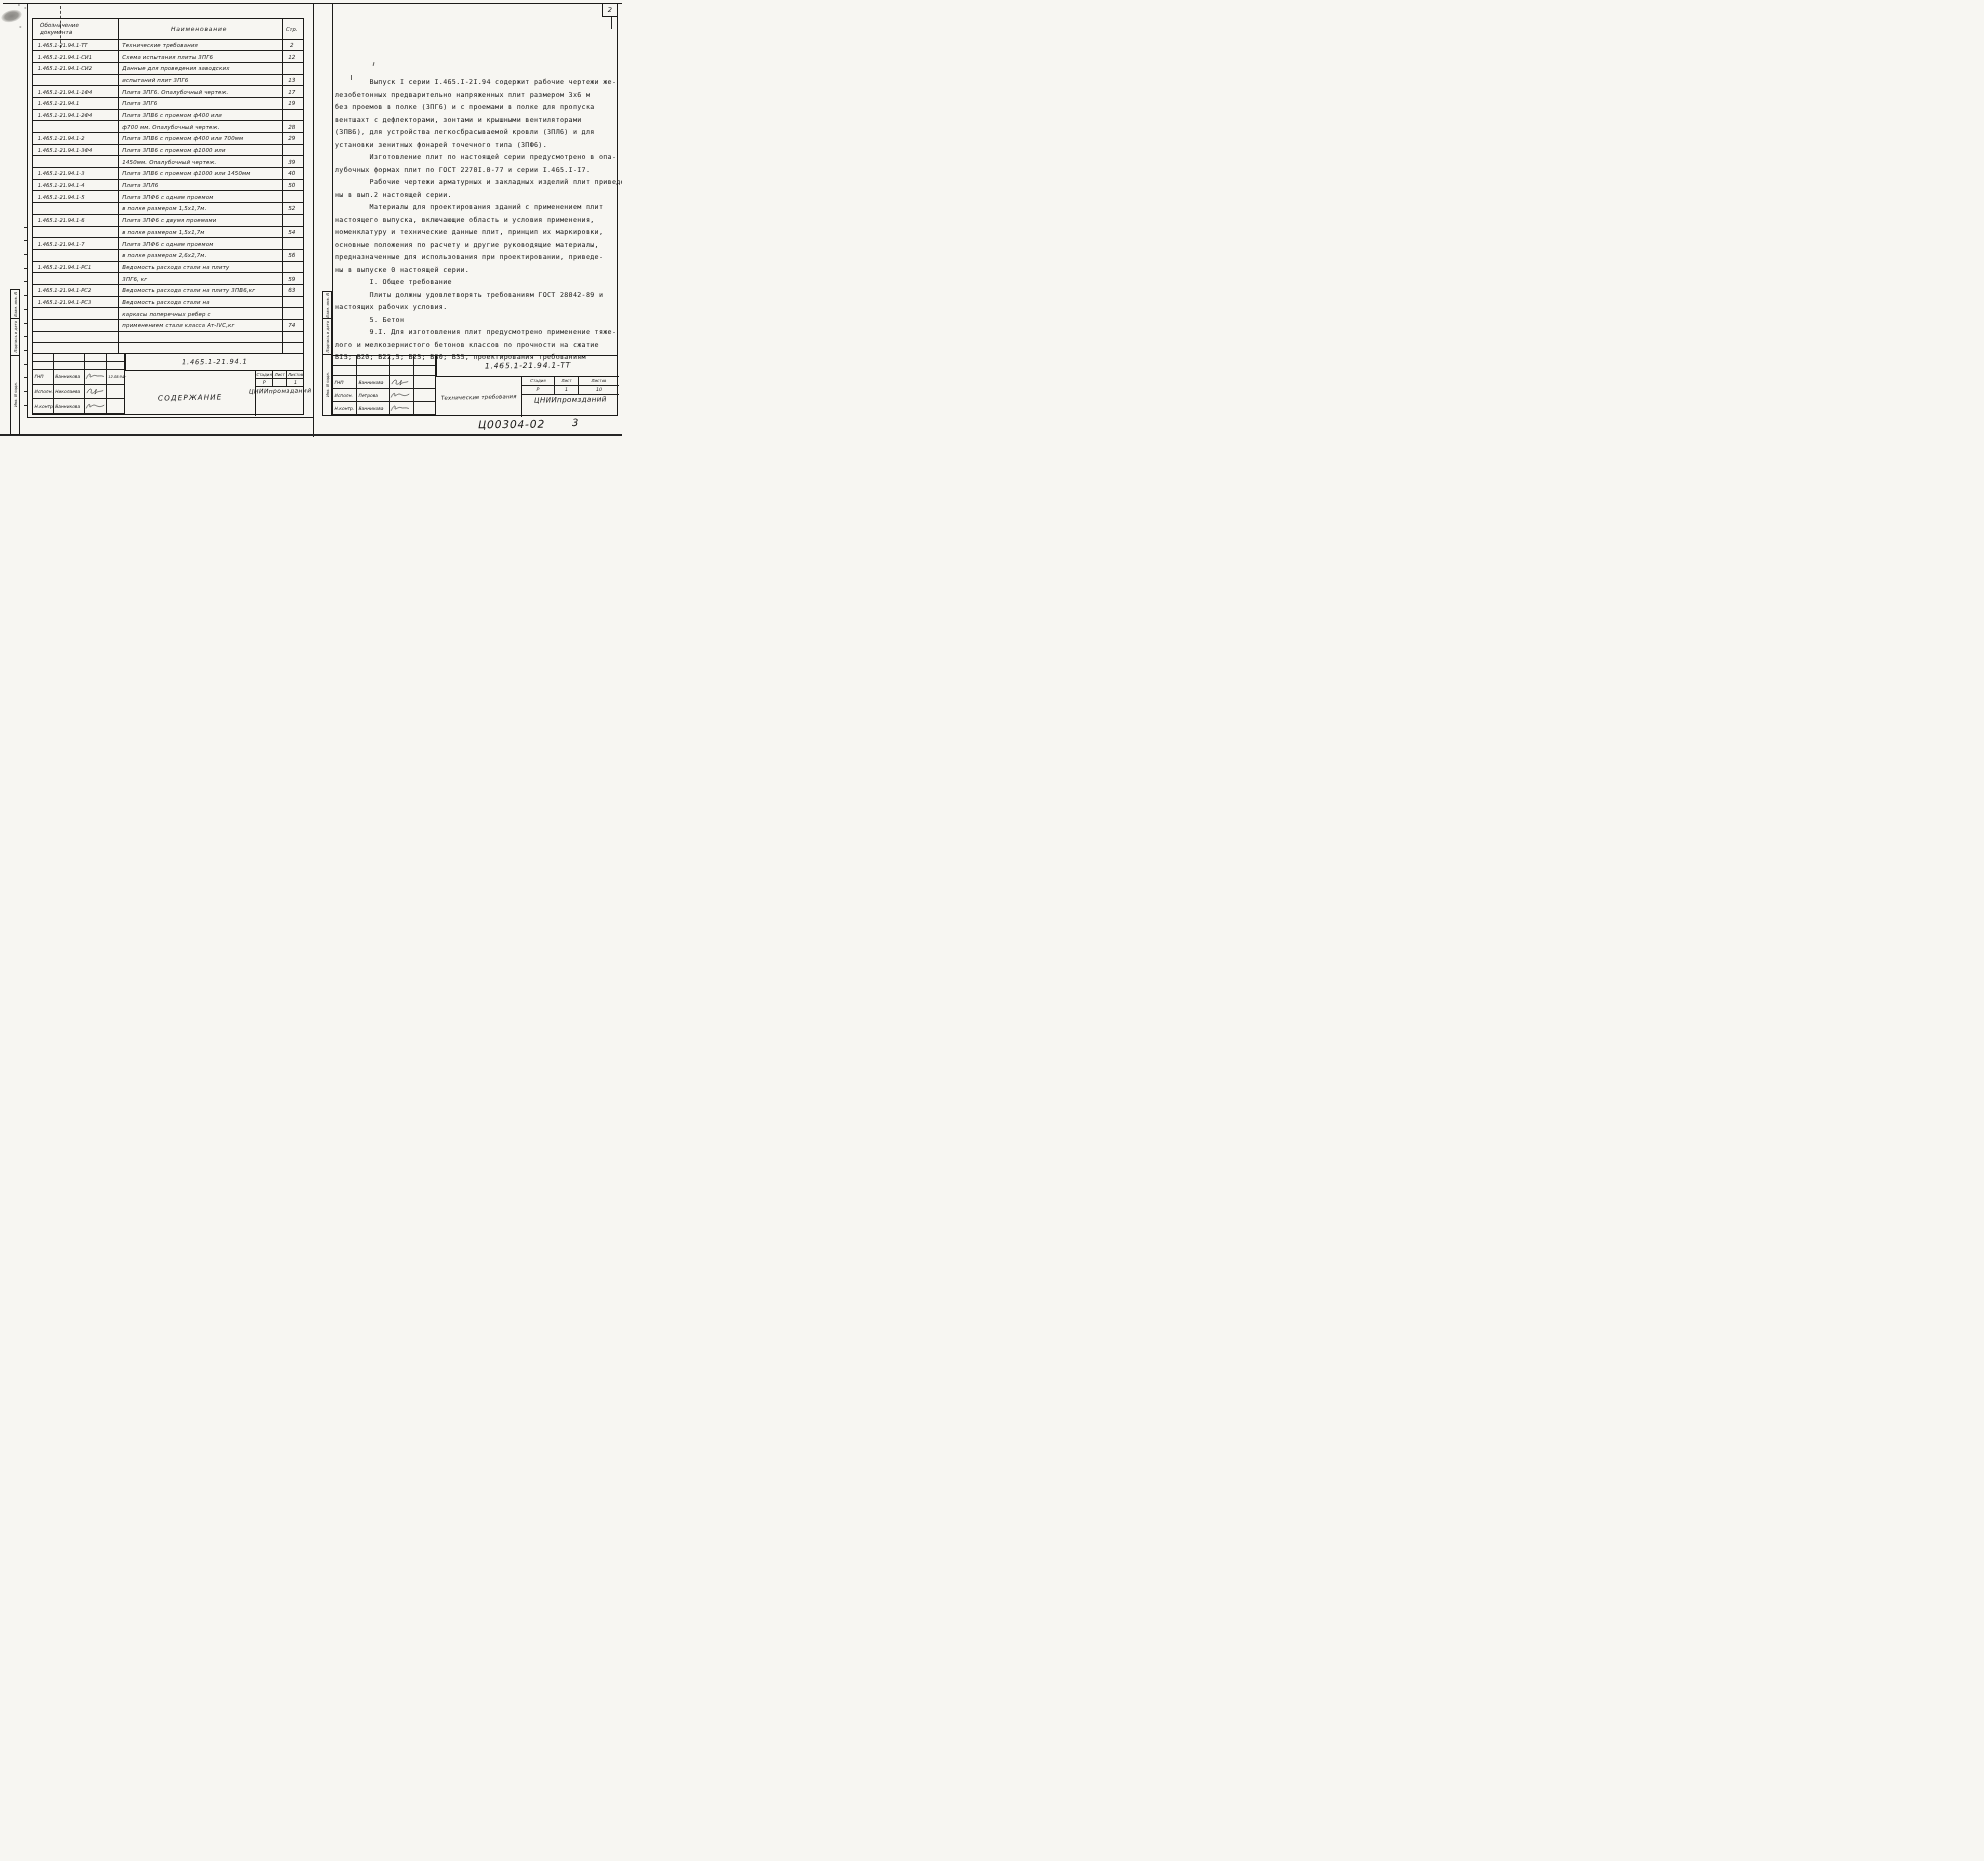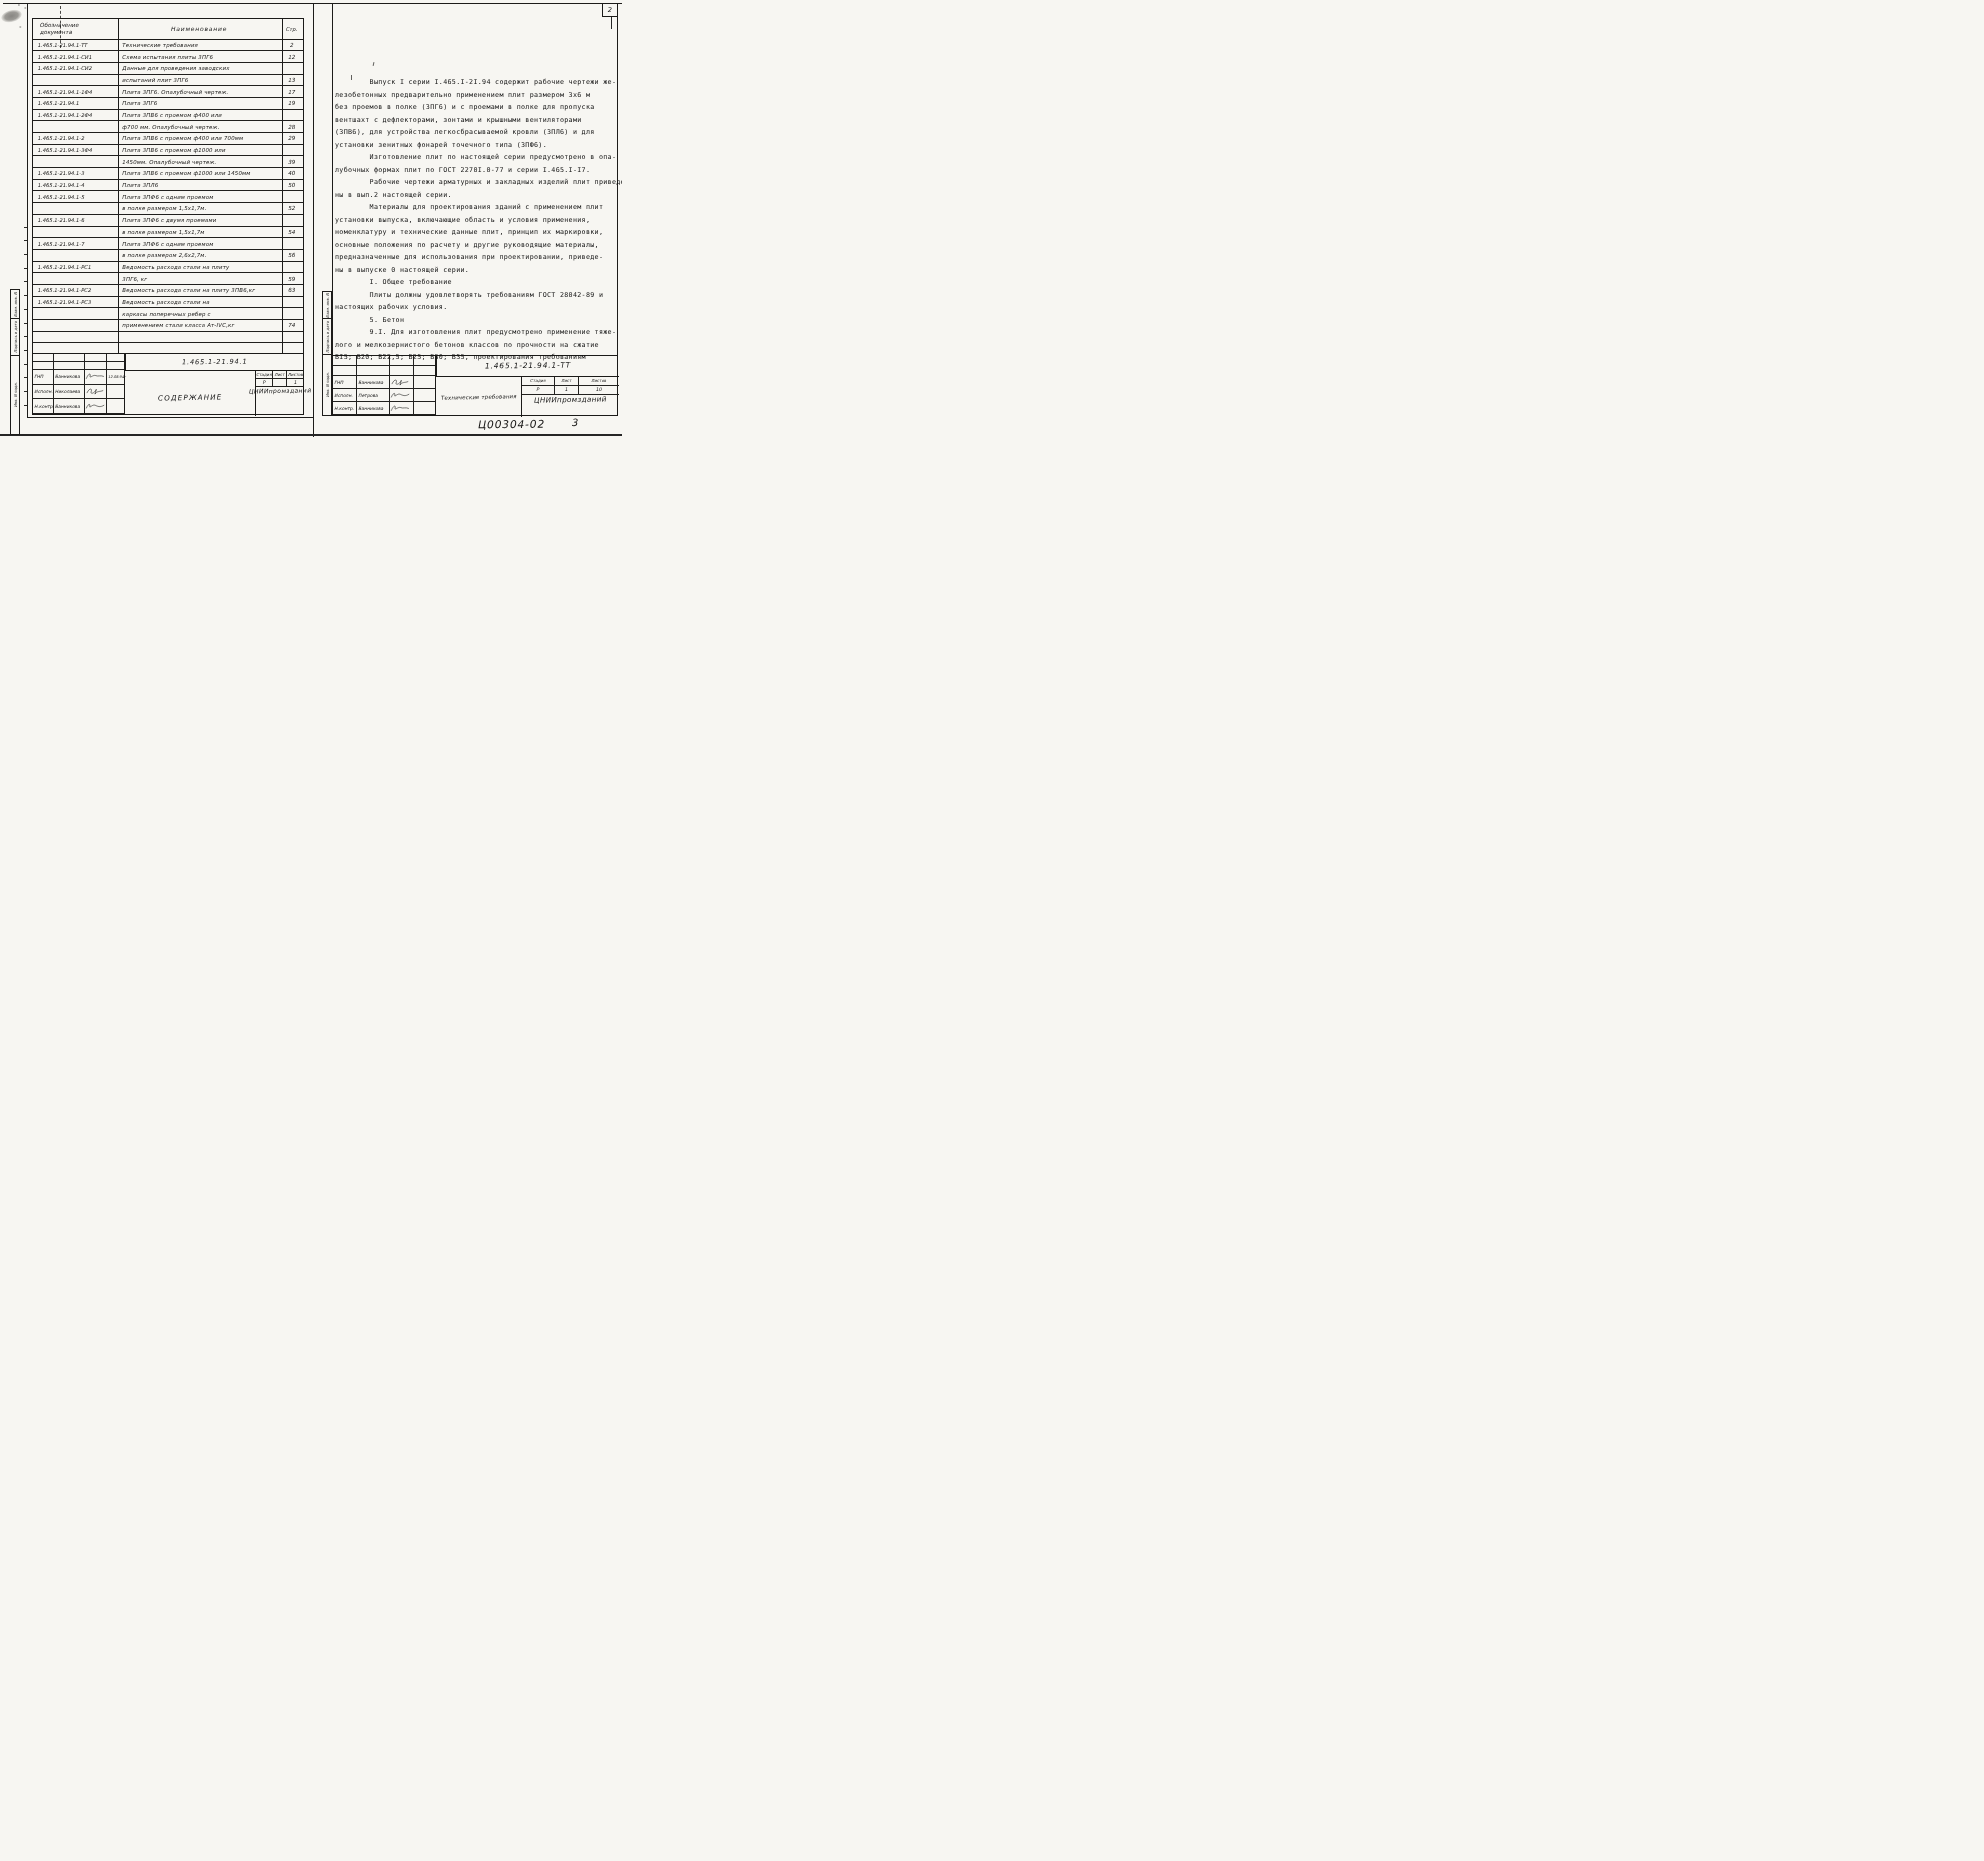--- a/index.html
+++ b/index.html
@@ -406,31 +406,31 @@
           <div class="scell" style="width: 40px; font-size: 4.8px;">10</div>
         </div>
         <div class="orgcell">
           <div class="orgtext" style="font-size: 7.1px;">ЦНИИпромзданий</div>
         </div>
       </div>
   </div>
 
   <div class="tech">
       <div class="tline">        Выпуск I серии I.465.I-2I.94 содержит рабочие чертежи же-</div>
-      <div class="tline">лезобетонных предварительно применением плит размером 3х6 м</div>
+      <div class="tline">лезобетонных предварительно напряженных плит размером 3х6 м</div>
       <div class="tline">без проемов в полке (3ПГ6) и с проемами в полке для пропуска</div>
       <div class="tline">вентшахт с дефлекторами, зонтами и крышными вентиляторами</div>
       <div class="tline">(3ПВ6), для устройства легкосбрасываемой кровли (3ПЛ6) и для</div>
       <div class="tline">установки зенитных фонарей точечного типа (3ПФ6).</div>
       <div class="tline">        Изготовление плит по настоящей серии предусмотрено в опа-</div>
       <div class="tline">лубочных формах плит по ГОСТ 2270I.0-77 и серии I.465.I-I7.</div>
       <div class="tline">        Рабочие чертежи арматурных и закладных изделий плит приведе-</div>
       <div class="tline">ны в вып.2 настоящей серии.</div>
       <div class="tline">        Материалы для проектирования зданий с применением плит</div>
-      <div class="tline">установки выпуска, включающие область и условия применения,</div>
+      <div class="tline">настоящего выпуска, включающие область и условия применения,</div>
       <div class="tline">номенклатуру и технические данные плит, принцип их маркировки,</div>
       <div class="tline">основные положения по расчету и другие руководящие материалы,</div>
       <div class="tline">предназначенные для использования при проектировании, приведе-</div>
       <div class="tline">ны в выпуске 0 настоящей серии.</div>
       <div class="tline">        I. Общее требование</div>
       <div class="tline">        Плиты должны удовлетворять требованиям ГОСТ 28042-89 и</div>
       <div class="tline">настоящих рабочих условия.</div>
       <div class="tline">        5. Бетон</div>
       <div class="tline">        9.I. Для изготовления плит предусмотрено применение тяже-</div>
       <div class="tline">лого и мелкозернистого бетонов классов по прочности на сжатие</div>

